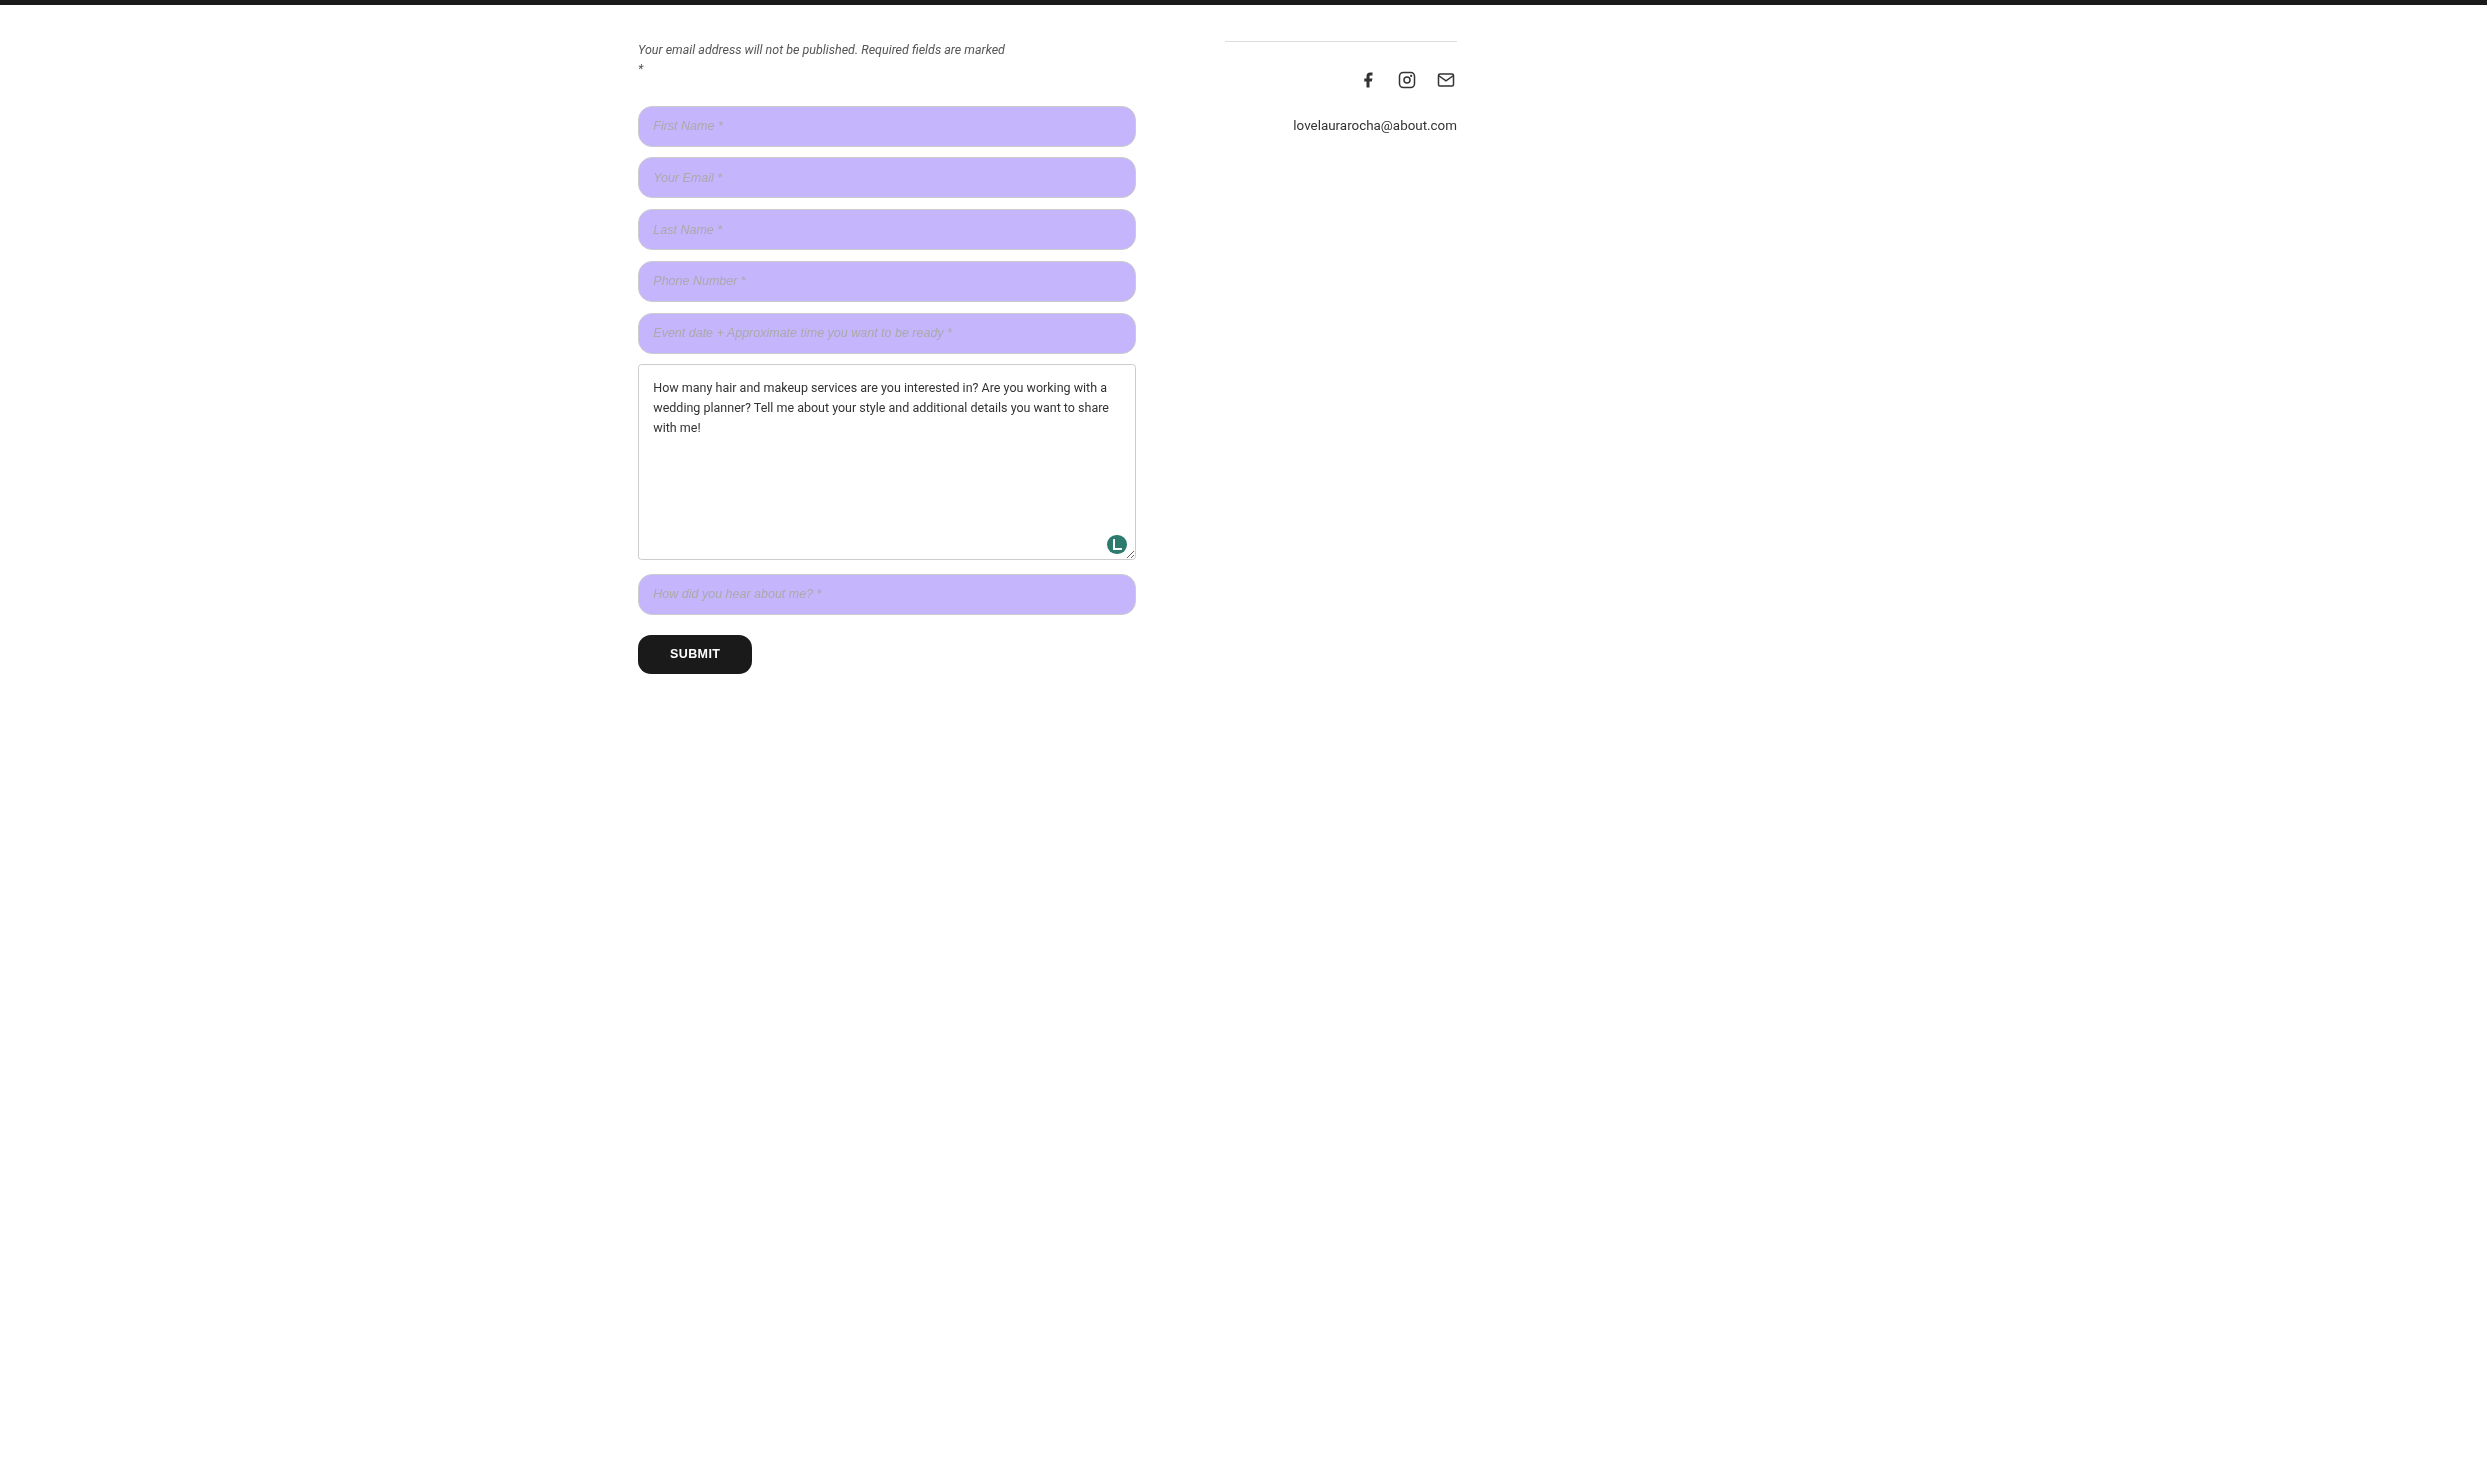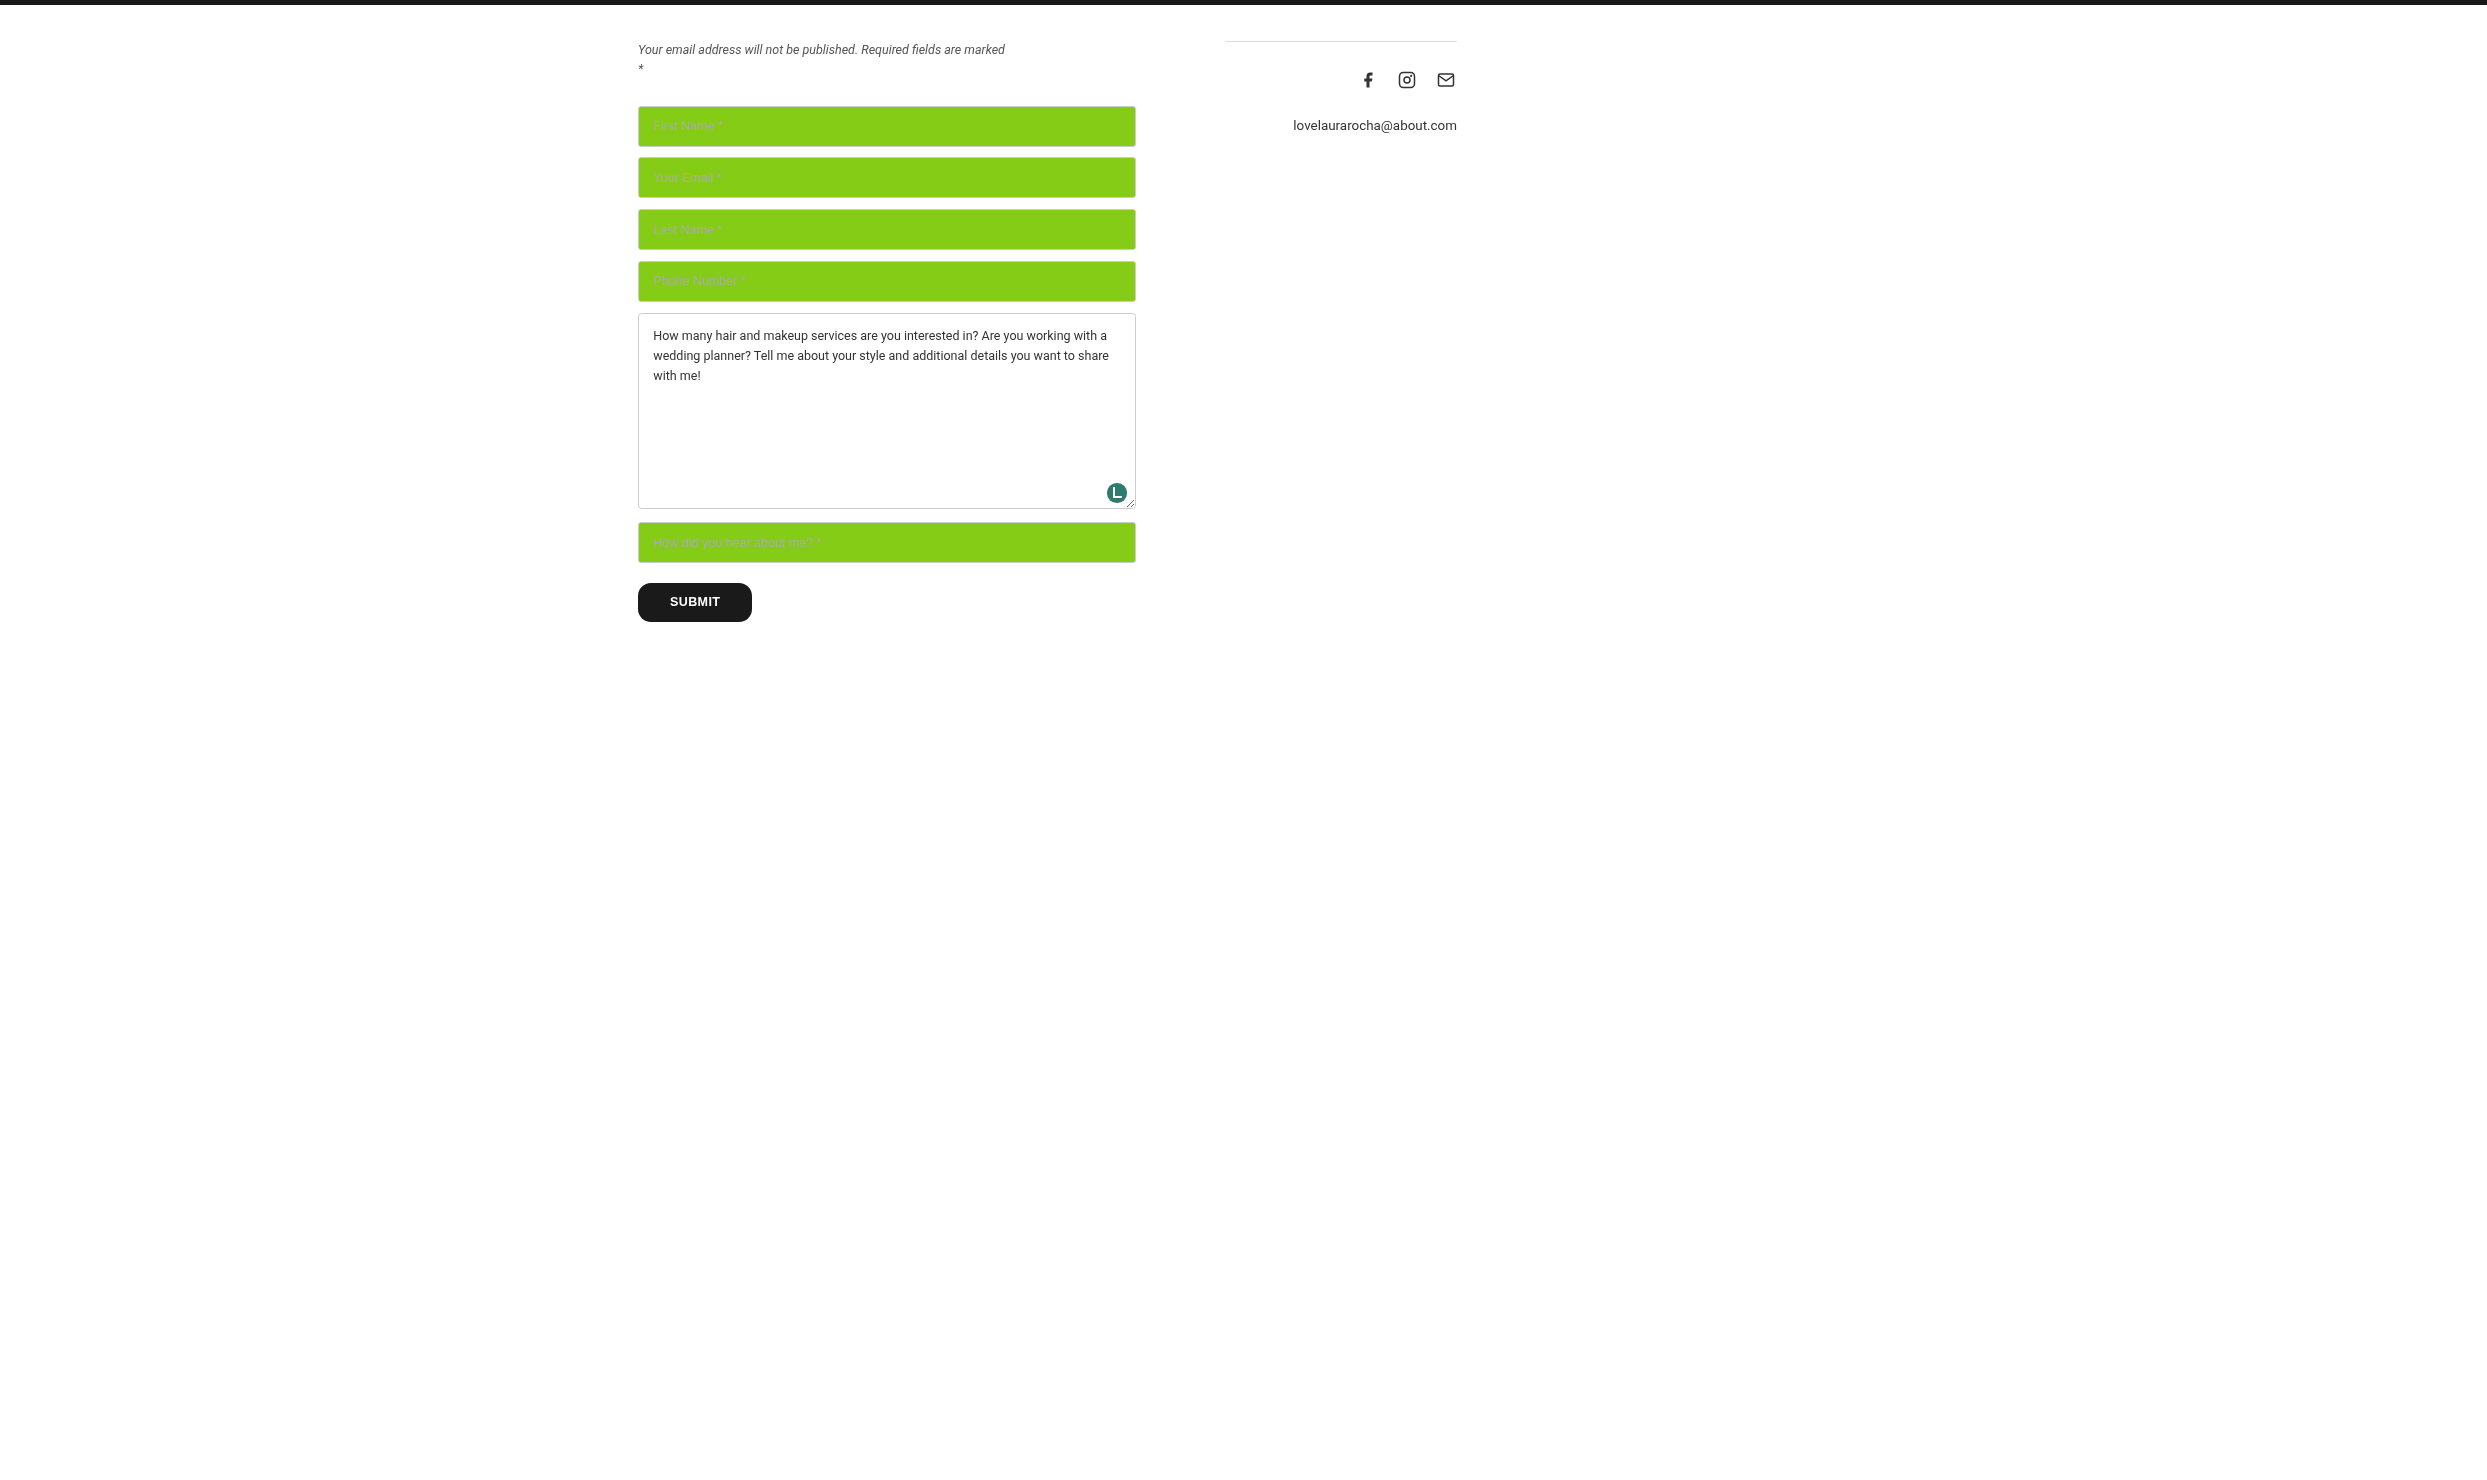--- a/index.html
+++ b/index.html
@@ -54,26 +54,27 @@
     }
 
     .form-group {
       margin-bottom: 10.7px;
     }
 
     .form-input {
       width: 100%;
       padding: 12.5px 14.3px;
       border: 0.9px solid #ccc;
-      border-radius: 3px;
+      border-radius: 14px;
       font-size: 12.5px;
       color: #333;
       outline: none;
-      background: #84cc16;
+      background: #c4b5fd;
       transition: border-color 0.2s;
+      font-style: italic;
     }
 
     .form-input::placeholder {
       color: #aaa;
     }
 
     .form-textarea {
       width: 100%;
       padding: 12.5px 14.3px;
       border: 0.9px solid #ccc;
@@ -186,20 +187,23 @@
     </div>
 
     <div class="form-group">
       <input type="text" class="form-input" placeholder="Last Name *" style="">
     </div>
 
     <div class="form-group">
       <input type="tel" class="form-input" placeholder="Phone Number *" style="">
     </div>
 
+    <div class="form-group">
+      <input type="text" class="form-input" placeholder="Event date + Approximate time you want to be ready *" style="">
+    </div>
 
 
 
     <div class="form-group textarea-wrapper">
       <textarea class="form-textarea" style="">How many hair and makeup services are you interested in? Are you working with a wedding planner? Tell me about your style and additional details you want to share with me!</textarea>
       <div class="textarea-icon"></div>
     </div>
 
     <div class="form-group">
       <input type="text" class="form-input" placeholder="How did you hear about me? *" style="">

